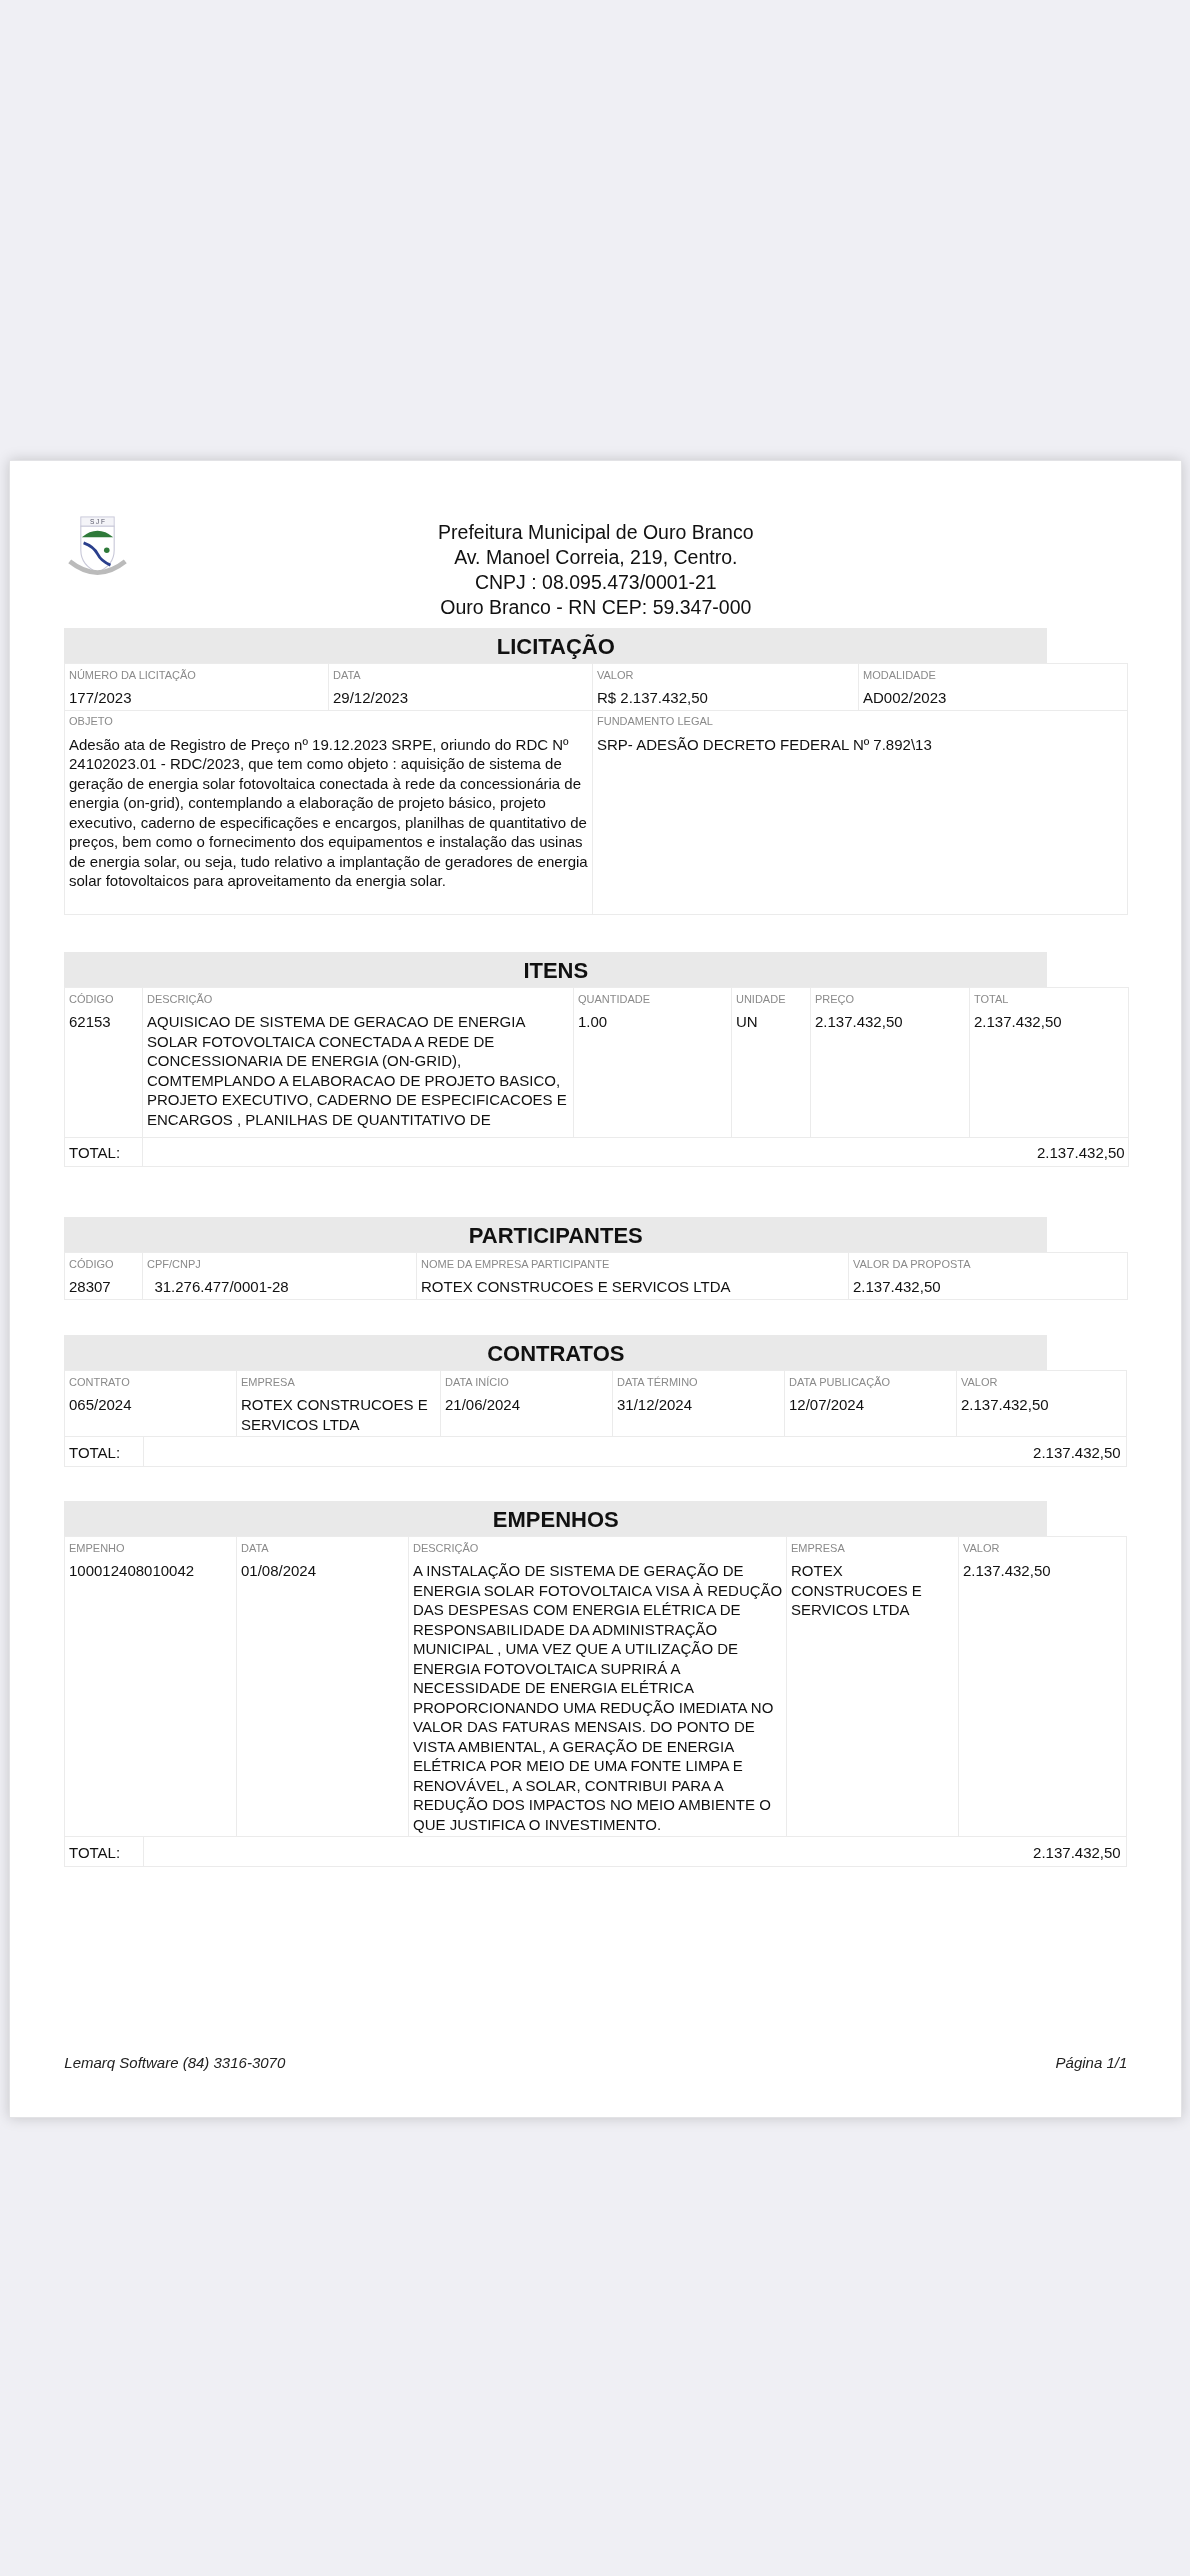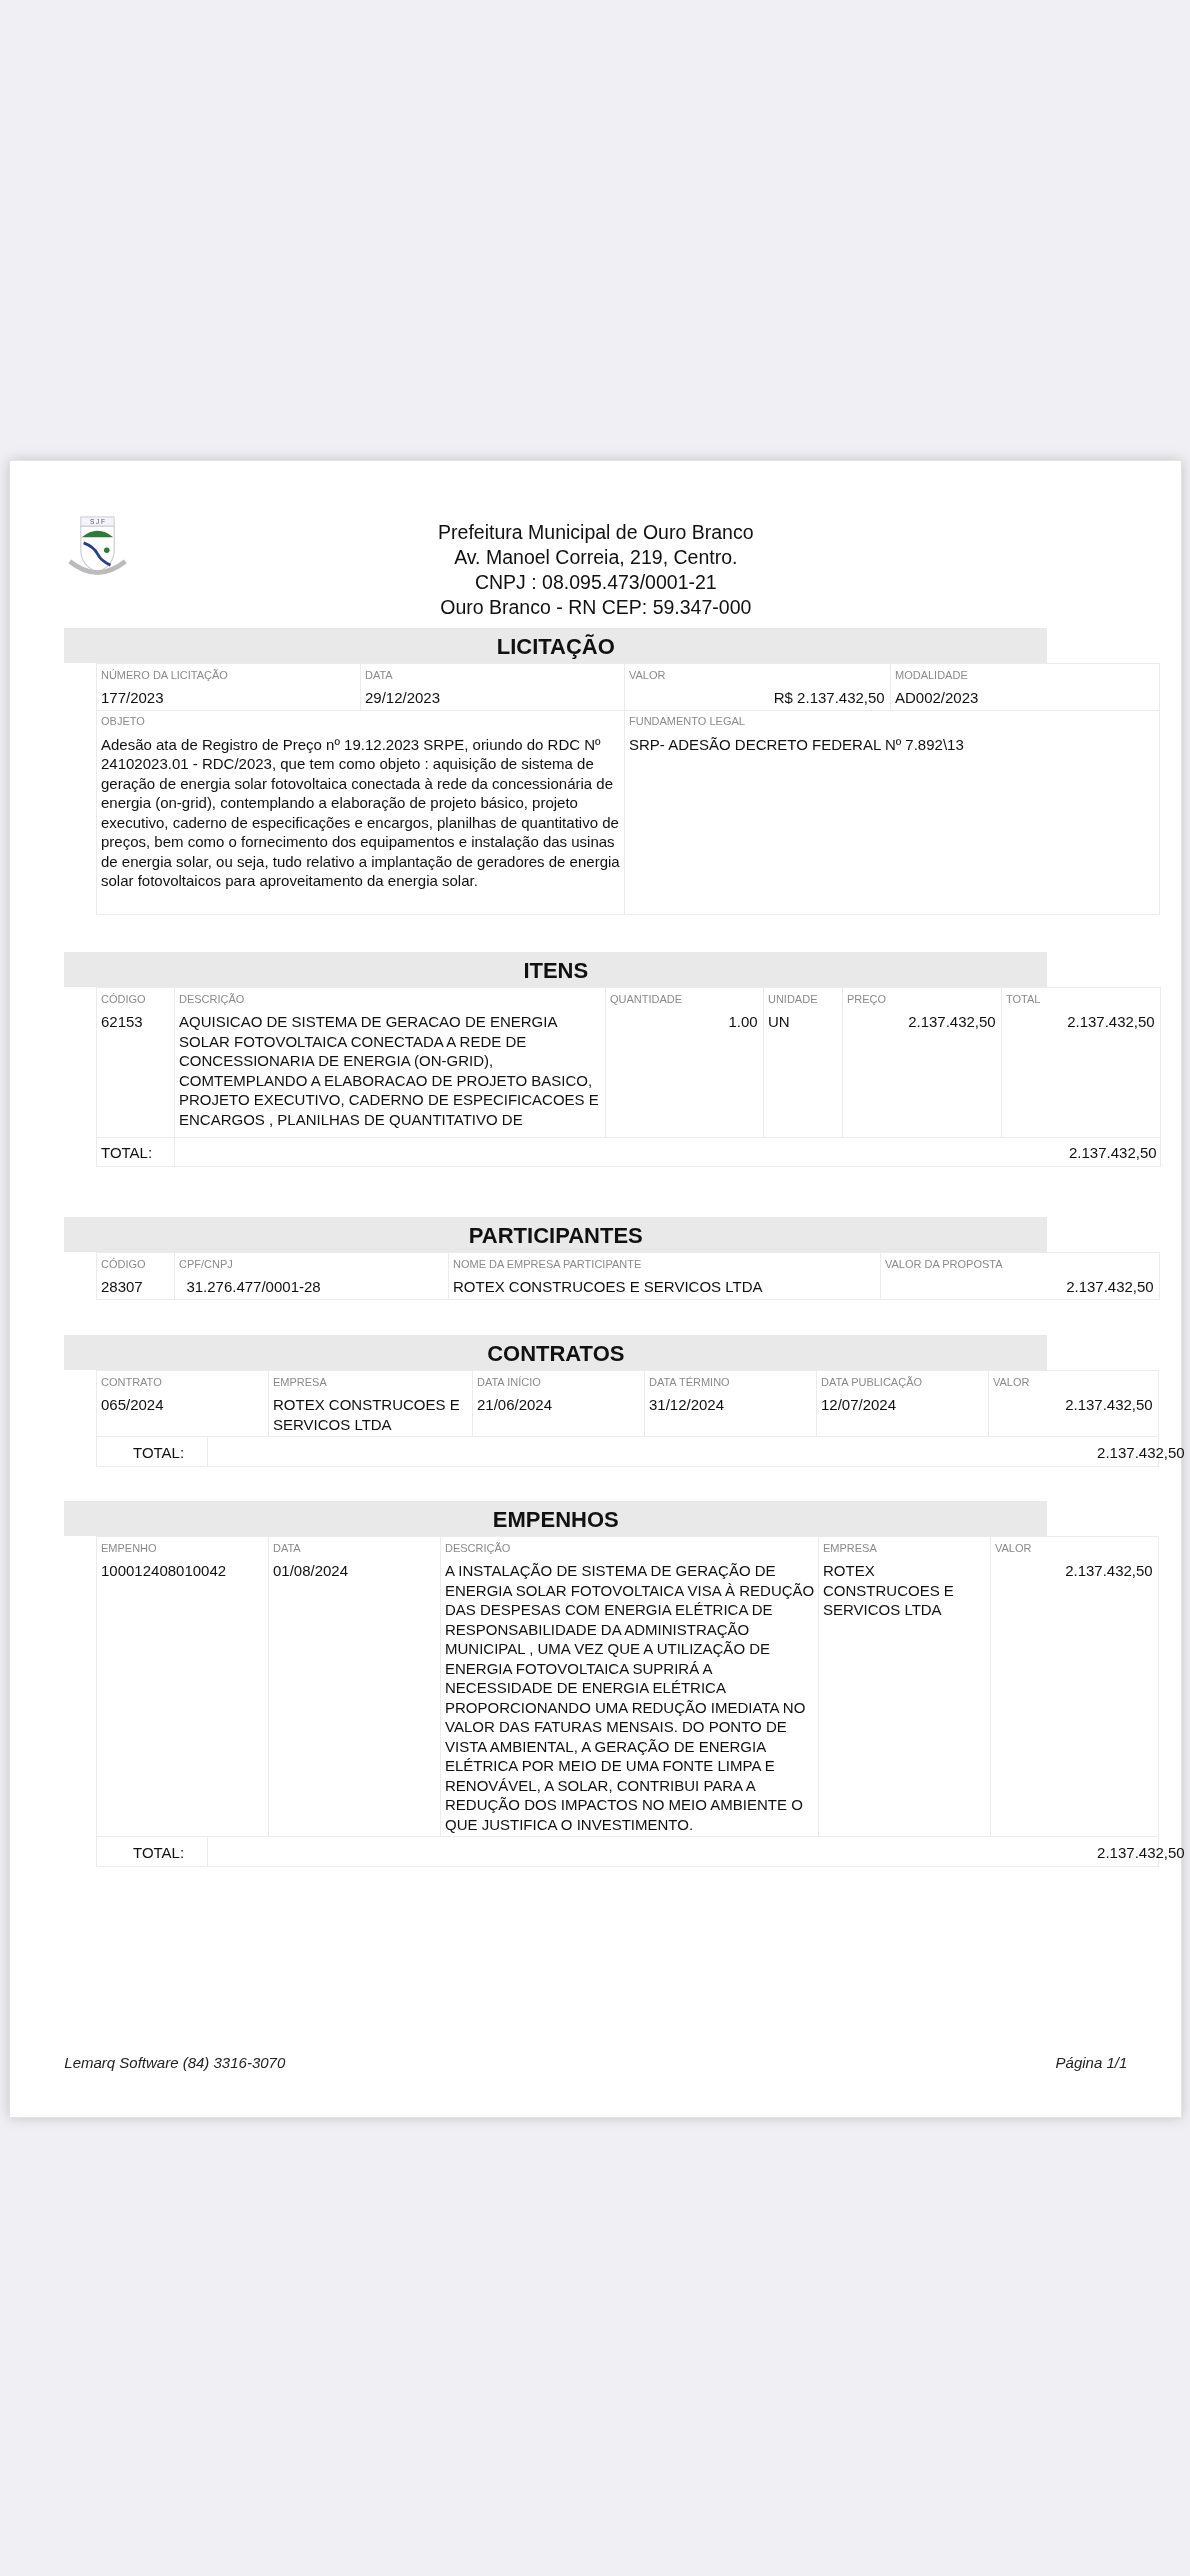--- a/index.html
+++ b/index.html
@@ -15,25 +15,25 @@
   .logo { position:absolute; left:56px; top:54px; width:63px; height:65px; }
   .hdr {
     position:absolute; left:0; right:0; top:59px; text-align:center;
     font-weight:normal; font-size:19.5px; line-height:25px;
   }
   .sec { position:absolute; left:54px; width:983px; }
   .sec-title {
     background:#e9e9e9; text-align:center; font-weight:bold; font-size:22px;
     height:35px; line-height:37px;
   }
-  table { border-collapse:collapse; width:100%; table-layout:fixed;margin-left:32px; }
+  table { border-collapse:collapse; width:100%; table-layout:fixed; }
   td { border:1.9px solid #ebebeb; vertical-align:top; padding:3.7px 3.7px 1.9px 3.7px; font-size:15px; line-height:19.5px; }
   .lbl { display:block; font-size:11px; color:#8a8a8a; line-height:15px; margin-bottom:5.6px; }
   .r { text-align:right; }
-  .val-r { display:block; text-align:right; padding-right:1.9px; }
+  .val-r { display:block; text-align:left; padding-right:1.9px; }
   .tot td { padding:5.6px 3.7px 3.7px 3.7px; }
   .footer {
     position:absolute; top:1593px; left:54px; right:54px;
     font-family:Liberation Sans, sans-serif; font-style:italic; font-size:15px; color:#222;
   }
   .footer .right { position:absolute; right:0; top:0; }
 </style>
 </head>
 <body>
 

